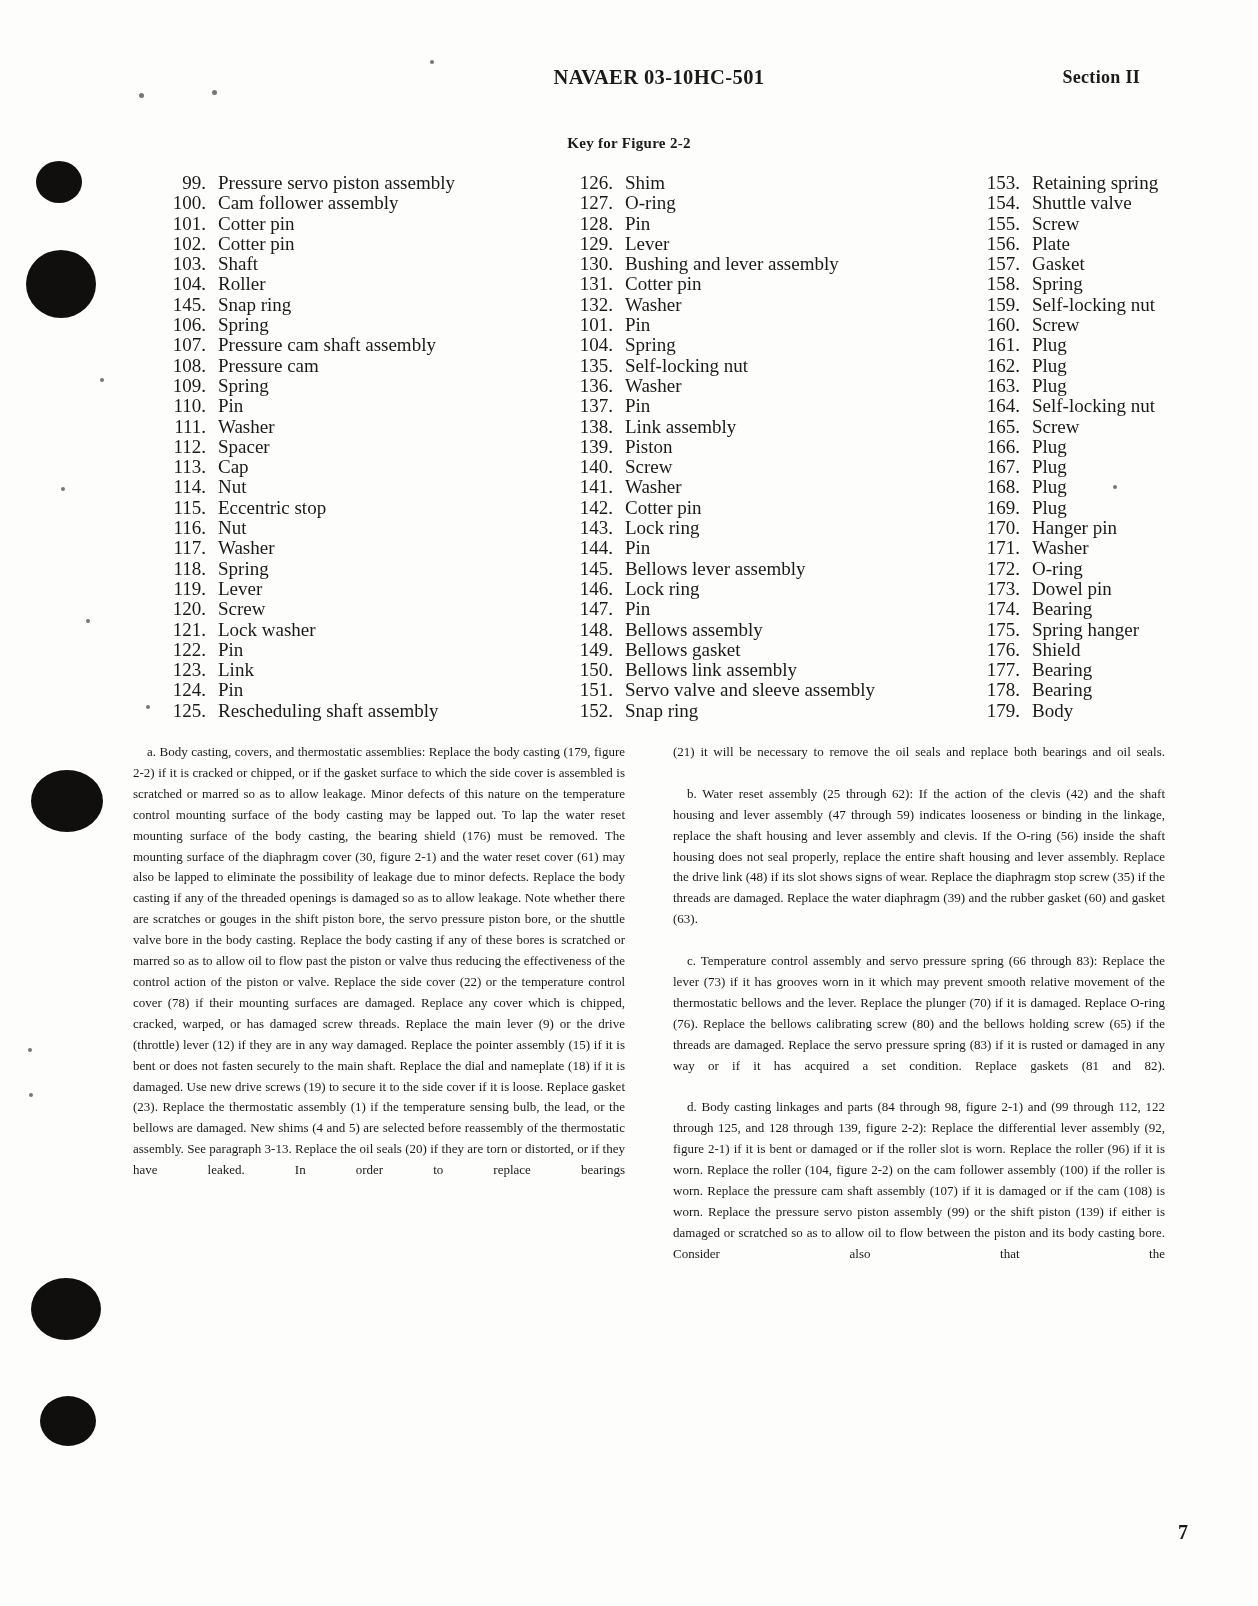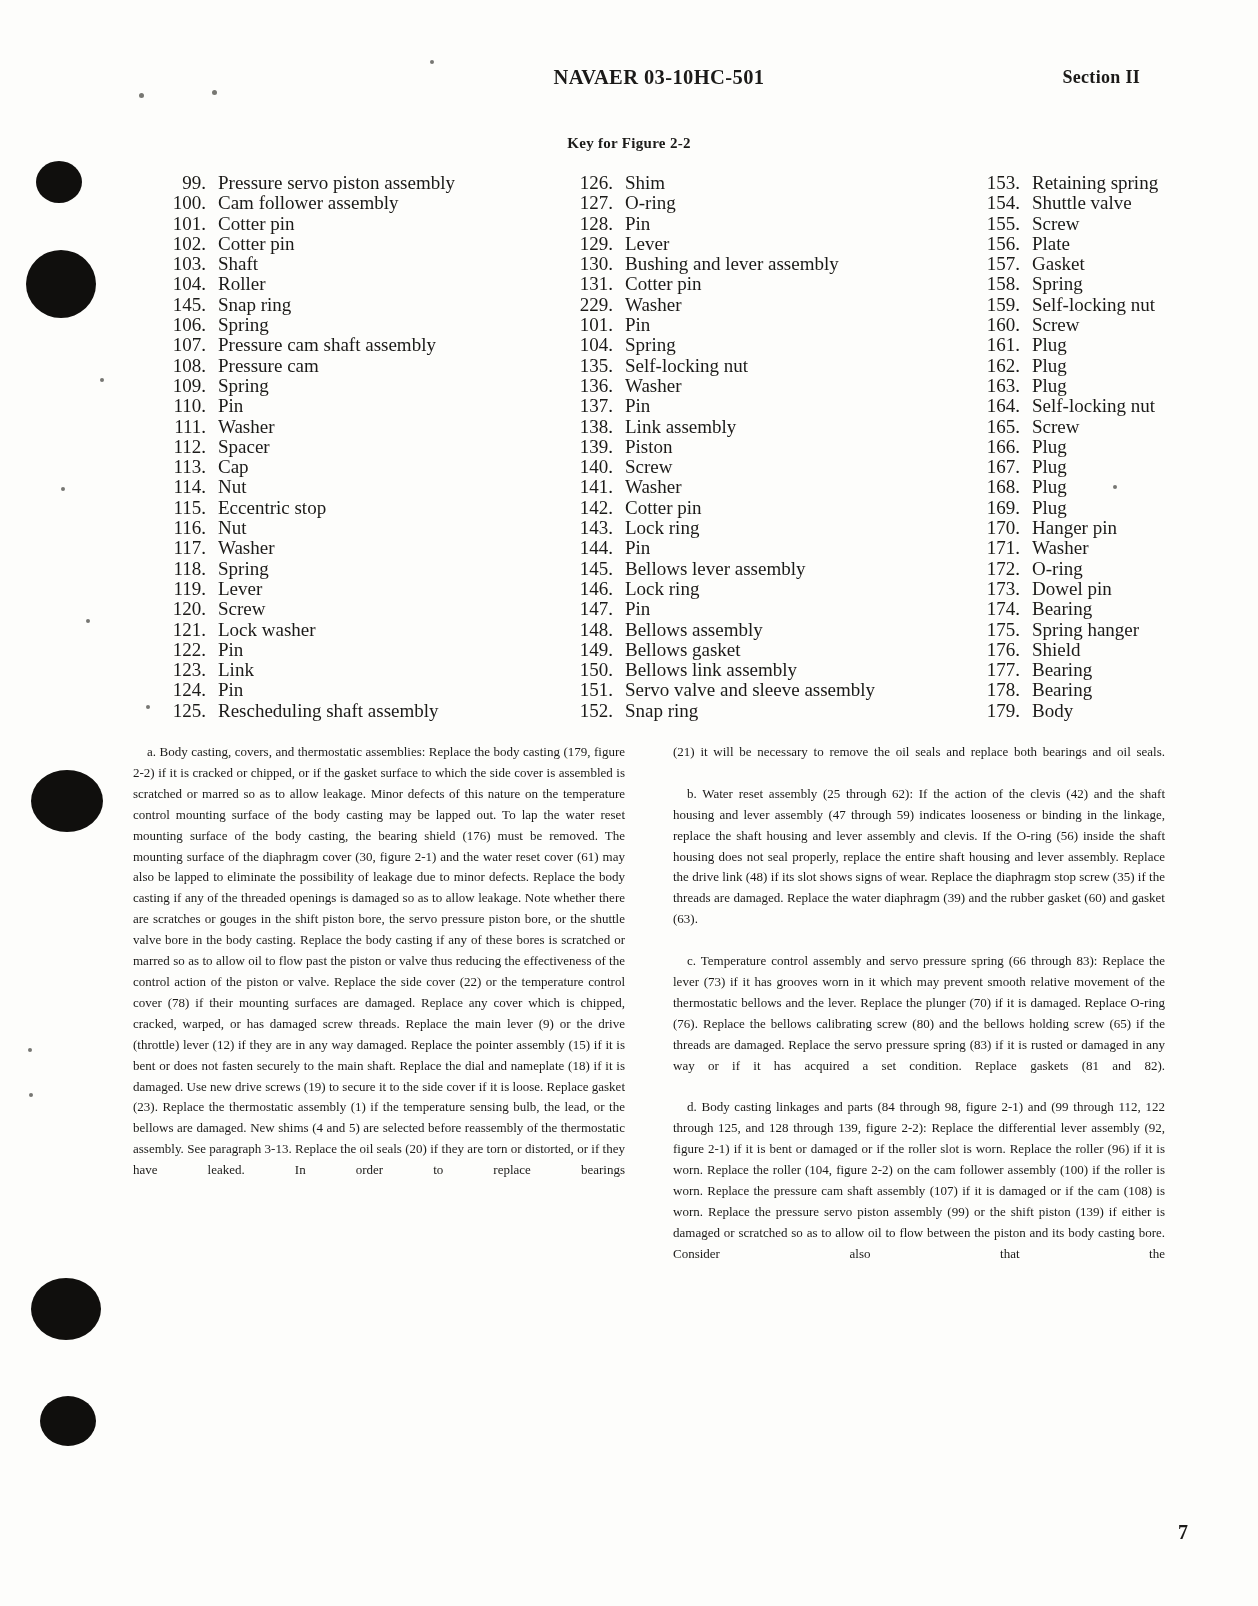--- a/index.html
+++ b/index.html
@@ -296,21 +296,21 @@
         </div>
         <div class="keyrow">
           <span class="num">130.</span>
           <span class="nm">Bushing and lever assembly</span>
         </div>
         <div class="keyrow">
           <span class="num">131.</span>
           <span class="nm">Cotter pin</span>
         </div>
         <div class="keyrow">
-          <span class="num">229.</span>
+          <span class="num">132.</span>
           <span class="nm">Washer</span>
         </div>
         <div class="keyrow">
           <span class="num">101.</span>
           <span class="nm">Pin</span>
         </div>
         <div class="keyrow">
           <span class="num">104.</span>
           <span class="nm">Spring</span>
         </div>

